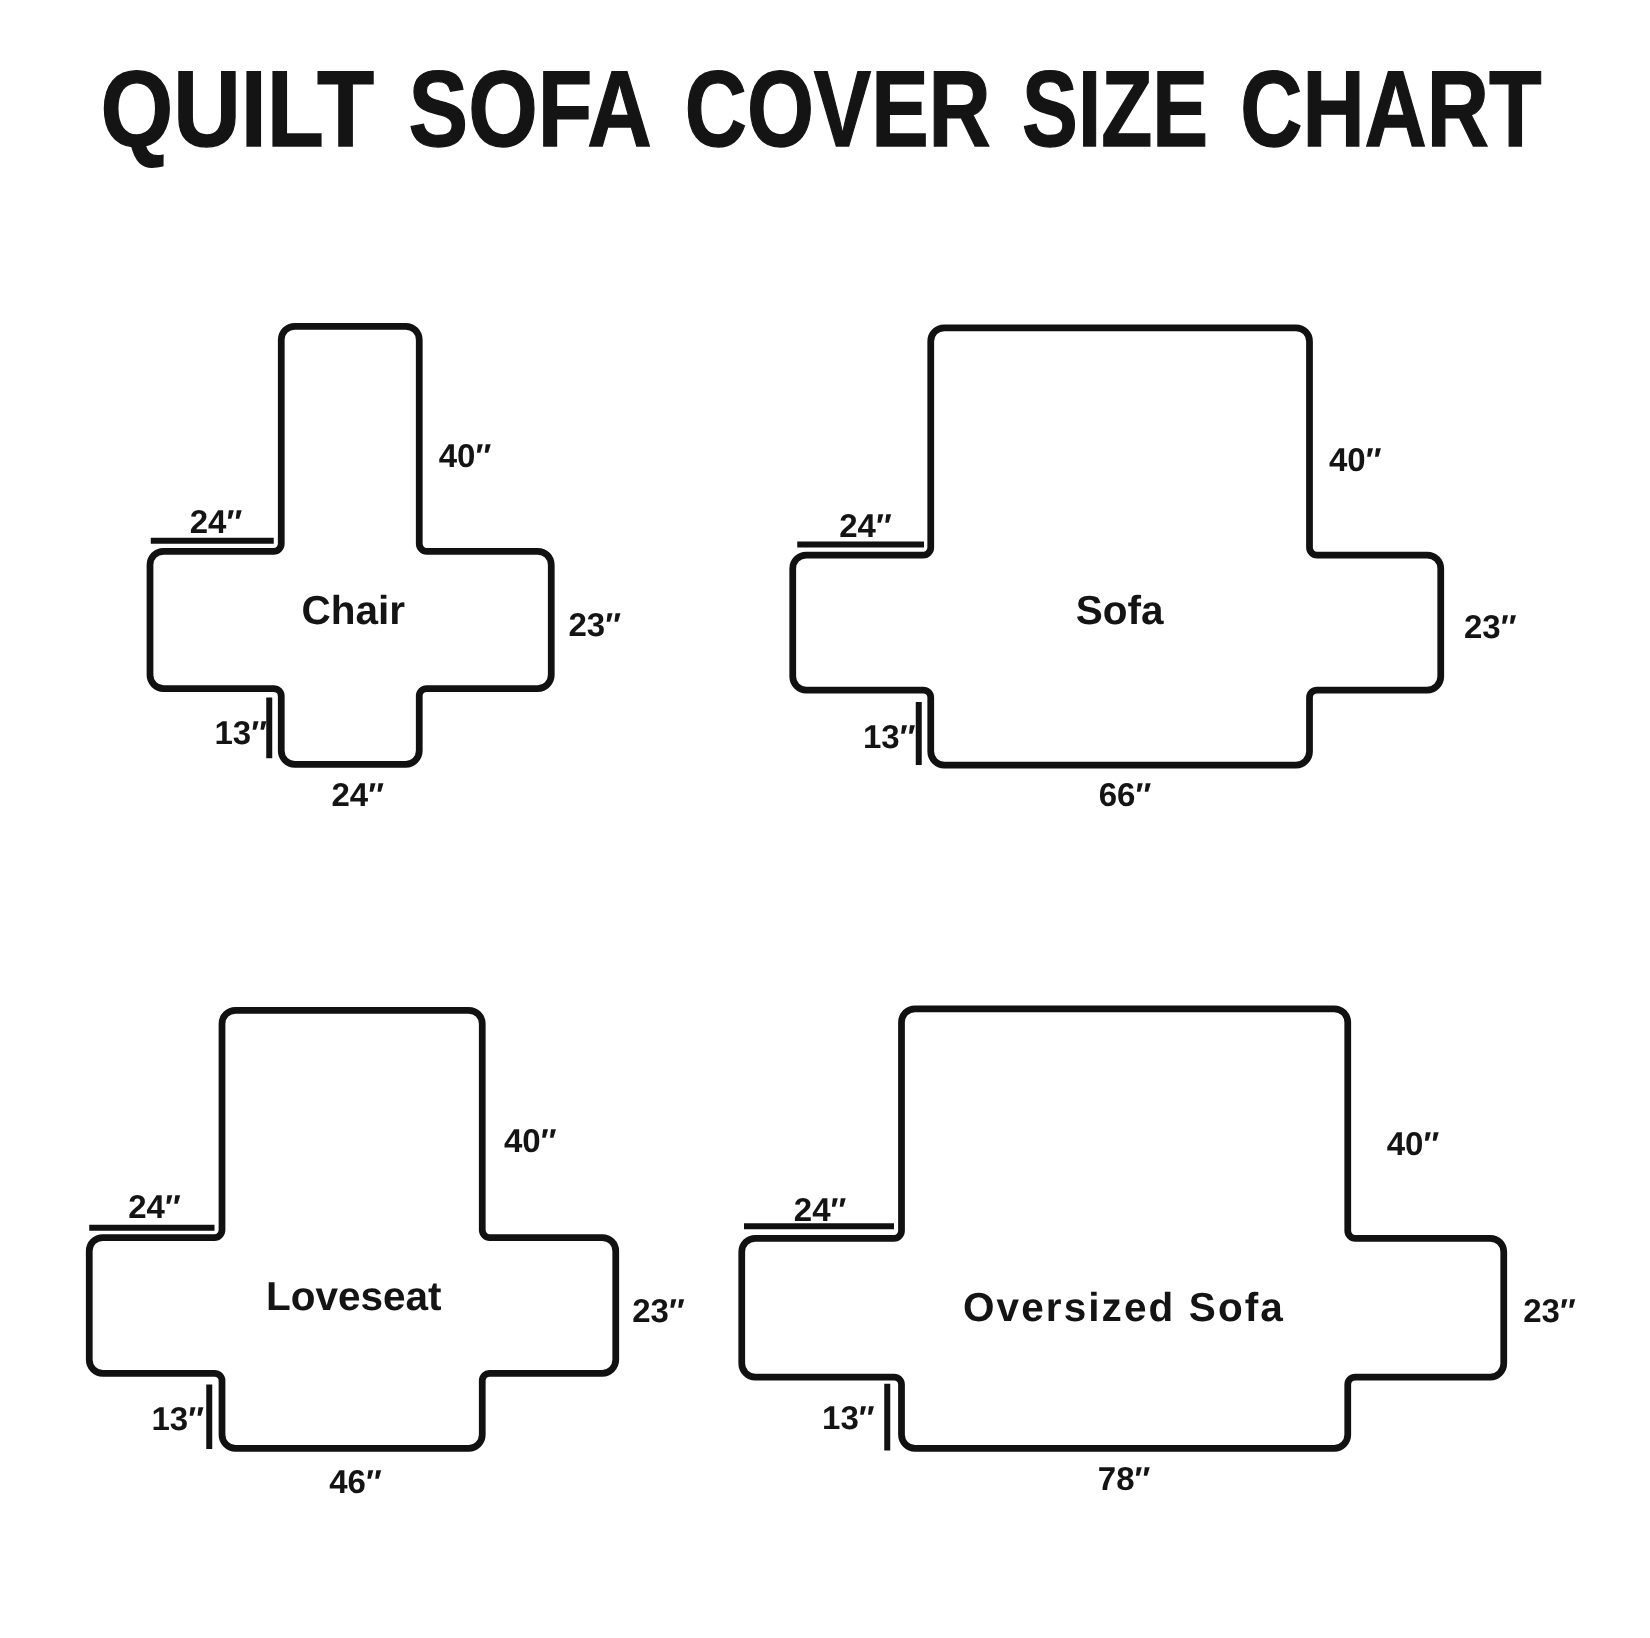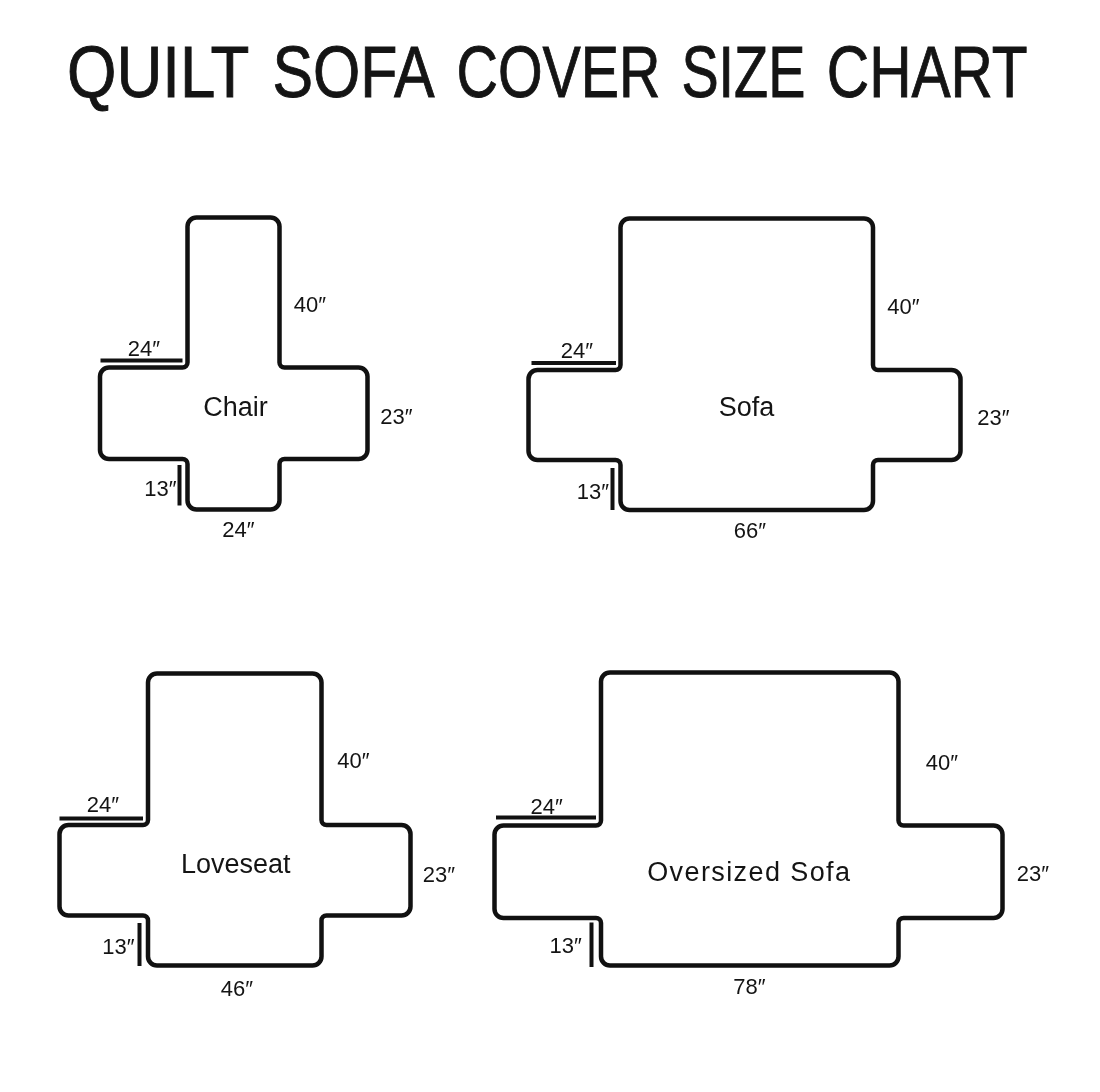--- a/index.html
+++ b/index.html
@@ -1,16 +1,16 @@
 <!DOCTYPE html>
 <html><head>
 <meta charset="utf-8">
 <style>
   html,body{margin:0;padding:0;background:#ffffff;}
-  .page{position:relative;width:1100px;height:1092px;background:#3b82f6;overflow:hidden;}
+  .page{position:relative;width:1100px;height:1092px;background:#3b82f6;overflow:hidden;font-weight:bold;}
   svg{display:block;}
   text{font-family:"Liberation Sans",sans-serif;fill:#141414;}
   .num{font-size:22px;}
   .name{font-size:27px;}
 </style>
 </head>
 <body>
 <div class="page">
 <svg width="1100" height="1092" viewBox="0 0 1100 1092" xmlns="http://www.w3.org/2000/svg">
 

